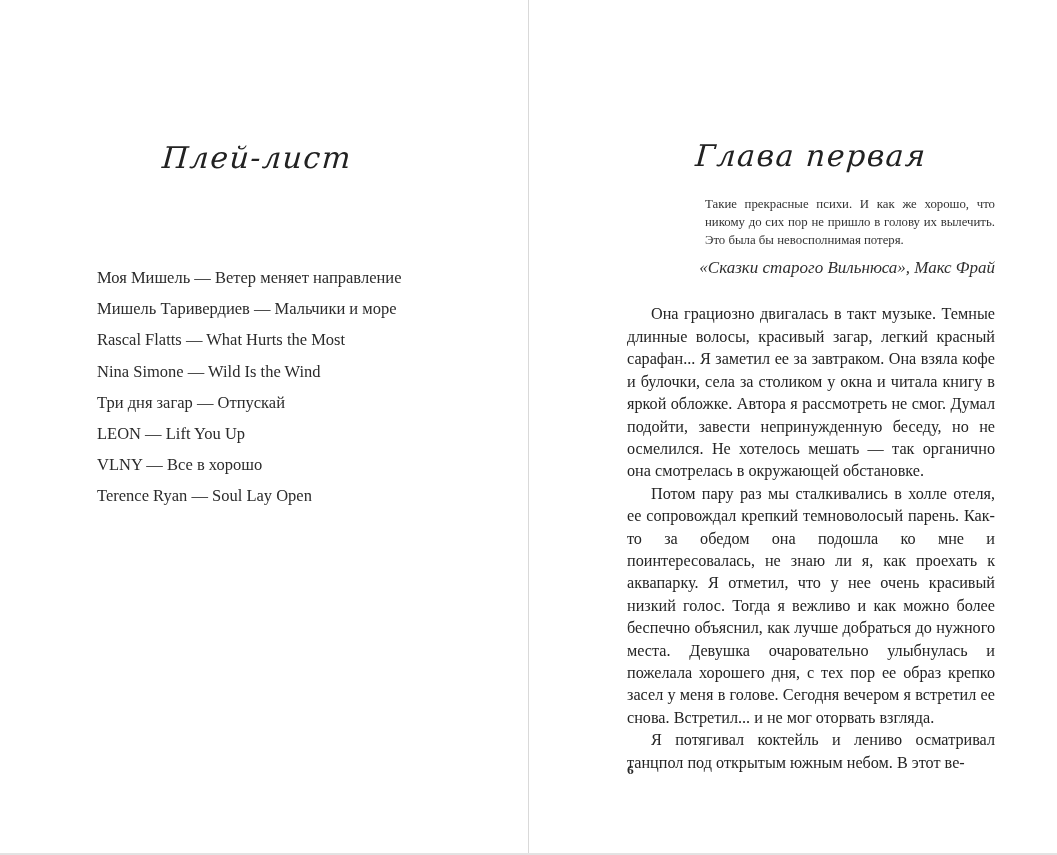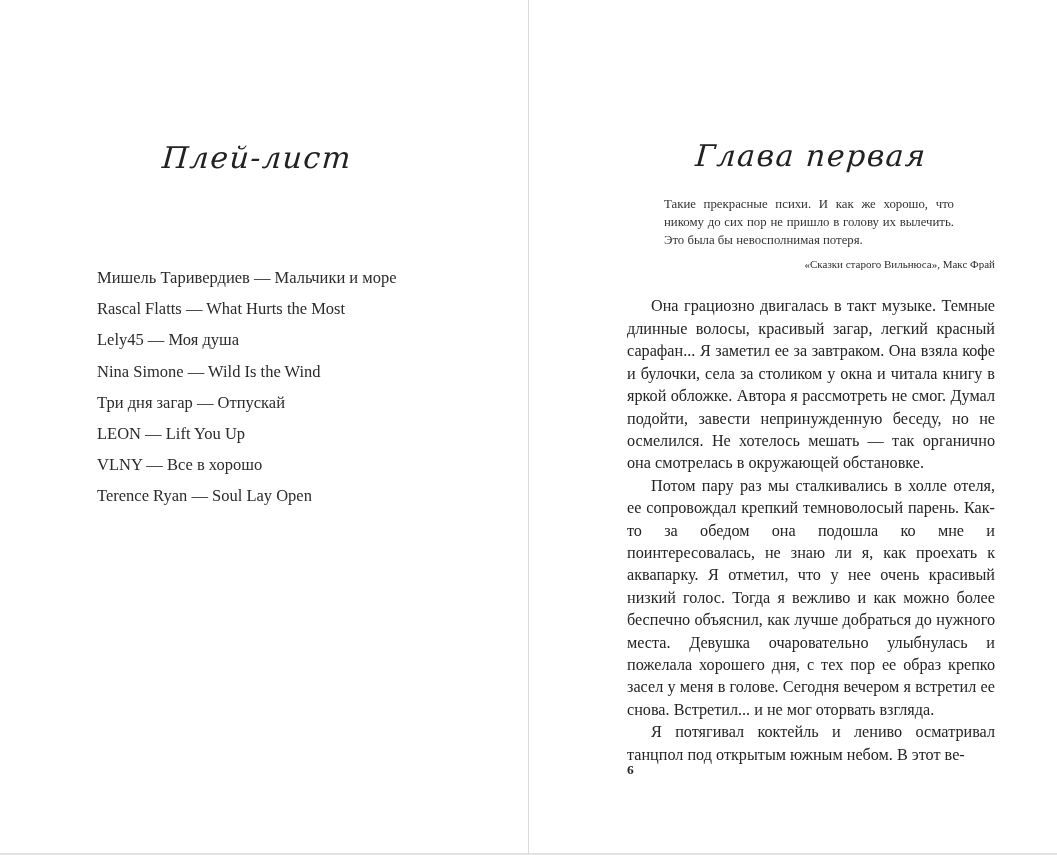--- a/index.html
+++ b/index.html
@@ -78,33 +78,34 @@
   }
 
   
   .text-column {
     margin-left: 98px;
     width: 368px;
   }
 
   .epigraph {
     margin-top: 22px;
-    margin-left: 37px;
+    margin-left: 78px;
     width: 290px;
     font-size: 12.8px;
     line-height: 1.42;
     text-align: justify;
     color: #333333;
   }
 
   .epigraph-attribution {
     margin-top: 9px;
     width: 368px;
     text-align: right;
-    font-size: 11px;
+    font-style: italic;
+    font-size: 17px;
     color: #2e2e2e;
   }
 
   .body-text {
     margin-top: 25px;
   }
 
   .body-text p {
     font-size: 16.2px;
     line-height: 22.4px;
@@ -125,23 +126,23 @@
 </head>
 <body>
 
 <div class="book-spread">
 
   <div class="page page-left">
 
     <div class="chapter-title">Плей-лист</div>
 
     <ul class="playlist">
+      <li class="playlist-item">Моя Мишель — Ветер меняет направление</li>
       <li class="playlist-item">Мишель Таривердиев — Мальчики и море</li>
       <li class="playlist-item">Rascal Flatts — What Hurts the Most</li>
-      <li class="playlist-item">Lely45 — Моя душа</li>
       <li class="playlist-item">Nina Simone — Wild Is the Wind</li>
       <li class="playlist-item">Три дня загар — Отпускай</li>
       <li class="playlist-item">LEON — Lift You Up</li>
       <li class="playlist-item">VLNY — Все в хорошо</li>
       <li class="playlist-item">Terence Ryan — Soul Lay Open</li>
     </ul>
 
   </div>
 
   <div class="gutter-line"></div>

